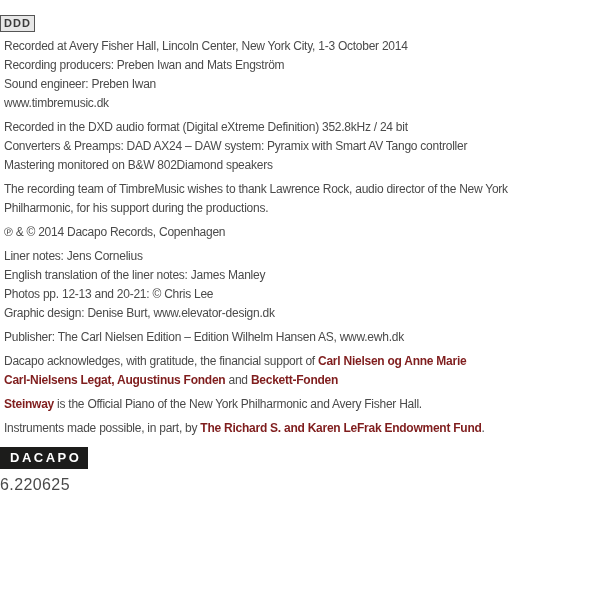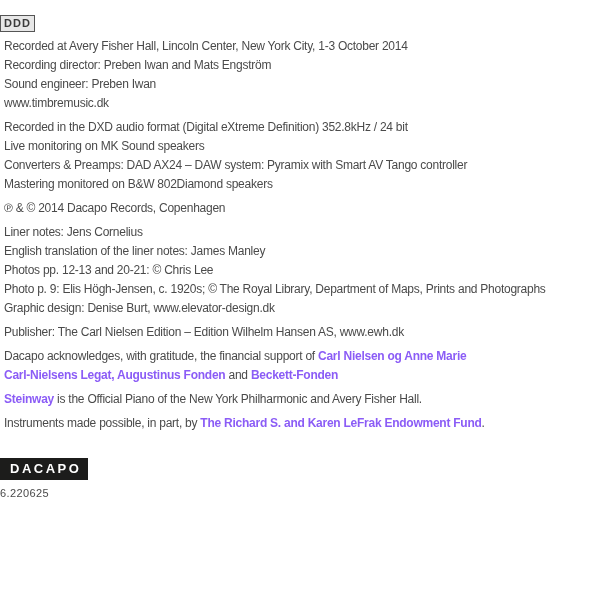--- a/index.html
+++ b/index.html
@@ -33,71 +33,73 @@
     font-size: 12px;
     line-height: 19px;
     letter-spacing: -0.25px;
     margin: 0 0 5px 4px;
   }
   .para .line {
     white-space: nowrap;
   }
   .bold {
     font-weight: 700;
-    color: #8b5cf6;
+    color: #7f1d1d;
   }
   .label-logo {
     display: inline-block;
     background: #1c1c1b;
     color: #ffffff;
     font-weight: 700;
     font-size: 13px;
     line-height: 13px;
     letter-spacing: 2.5px;
     padding: 4px 7px 5px 10px;
-    margin-top: 20px;
+    margin-top: 4px;
   }
   .catalog-number {
-    font-size: 11px;
+    font-size: 16px;
     letter-spacing: 0.4px;
     margin-top: 7px;
     color: #4a4a4a;
   }
 </style>
 </head>
 <body>
 
 <div class="page">
 
   <div class="spars-badge">DDD</div>
 
   <div class="para">
       <div class="line"><span>Recorded at Avery Fisher Hall, Lincoln Center, New York City, 1-3 October 2014</span></div>
-      <div class="line"><span>Recording director: Preben Iwan and Mats Engström</span></div>
+      <div class="line"><span>Recording producers: Preben Iwan and Mats Engström</span></div>
       <div class="line"><span>Sound engineer: Preben Iwan</span></div>
       <div class="line"><span>www.timbremusic.dk</span></div>
     </div>
 
   <div class="para">
       <div class="line"><span>Recorded in the DXD audio format (Digital eXtreme Definition) 352.8kHz / 24 bit</span></div>
-      <div class="line"><span>Live monitoring on MK Sound speakers</span></div>
       <div class="line"><span>Converters &amp; Preamps: DAD AX24 – DAW system: Pyramix with Smart AV Tango controller</span></div>
       <div class="line"><span>Mastering monitored on B&amp;W 802Diamond speakers</span></div>
     </div>
 
+  <div class="para">
+      <div class="line"><span>The recording team of TimbreMusic wishes to thank Lawrence Rock, audio director of the New York</span></div>
+      <div class="line"><span>Philharmonic, for his support during the productions.</span></div>
+    </div>
 
   <div class="para">
       <div class="line"><span>℗ &amp; © 2014 Dacapo Records, Copenhagen</span></div>
     </div>
 
   <div class="para">
       <div class="line"><span>Liner notes: Jens Cornelius</span></div>
       <div class="line"><span>English translation of the liner notes: James Manley</span></div>
       <div class="line"><span>Photos pp. 12-13 and 20-21: © Chris Lee</span></div>
-      <div class="line"><span>Photo p. 9: Elis Högh-Jensen, c. 1920s; © The Royal Library, Department of Maps, Prints and Photographs</span></div>
       <div class="line"><span>Graphic design: Denise Burt, www.elevator-design.dk</span></div>
     </div>
 
   <div class="para">
       <div class="line"><span>Publisher: The Carl Nielsen Edition – Edition Wilhelm Hansen AS, www.ewh.dk</span></div>
     </div>
 
   <div class="para">
       <div class="line"><span>Dacapo acknowledges, with gratitude, the financial support of </span><span class="bold">Carl Nielsen og Anne Marie</span></div>
       <div class="line"><span class="bold">Carl-Nielsens Legat, Augustinus Fonden</span><span> and </span><span class="bold">Beckett-Fonden</span></div>

